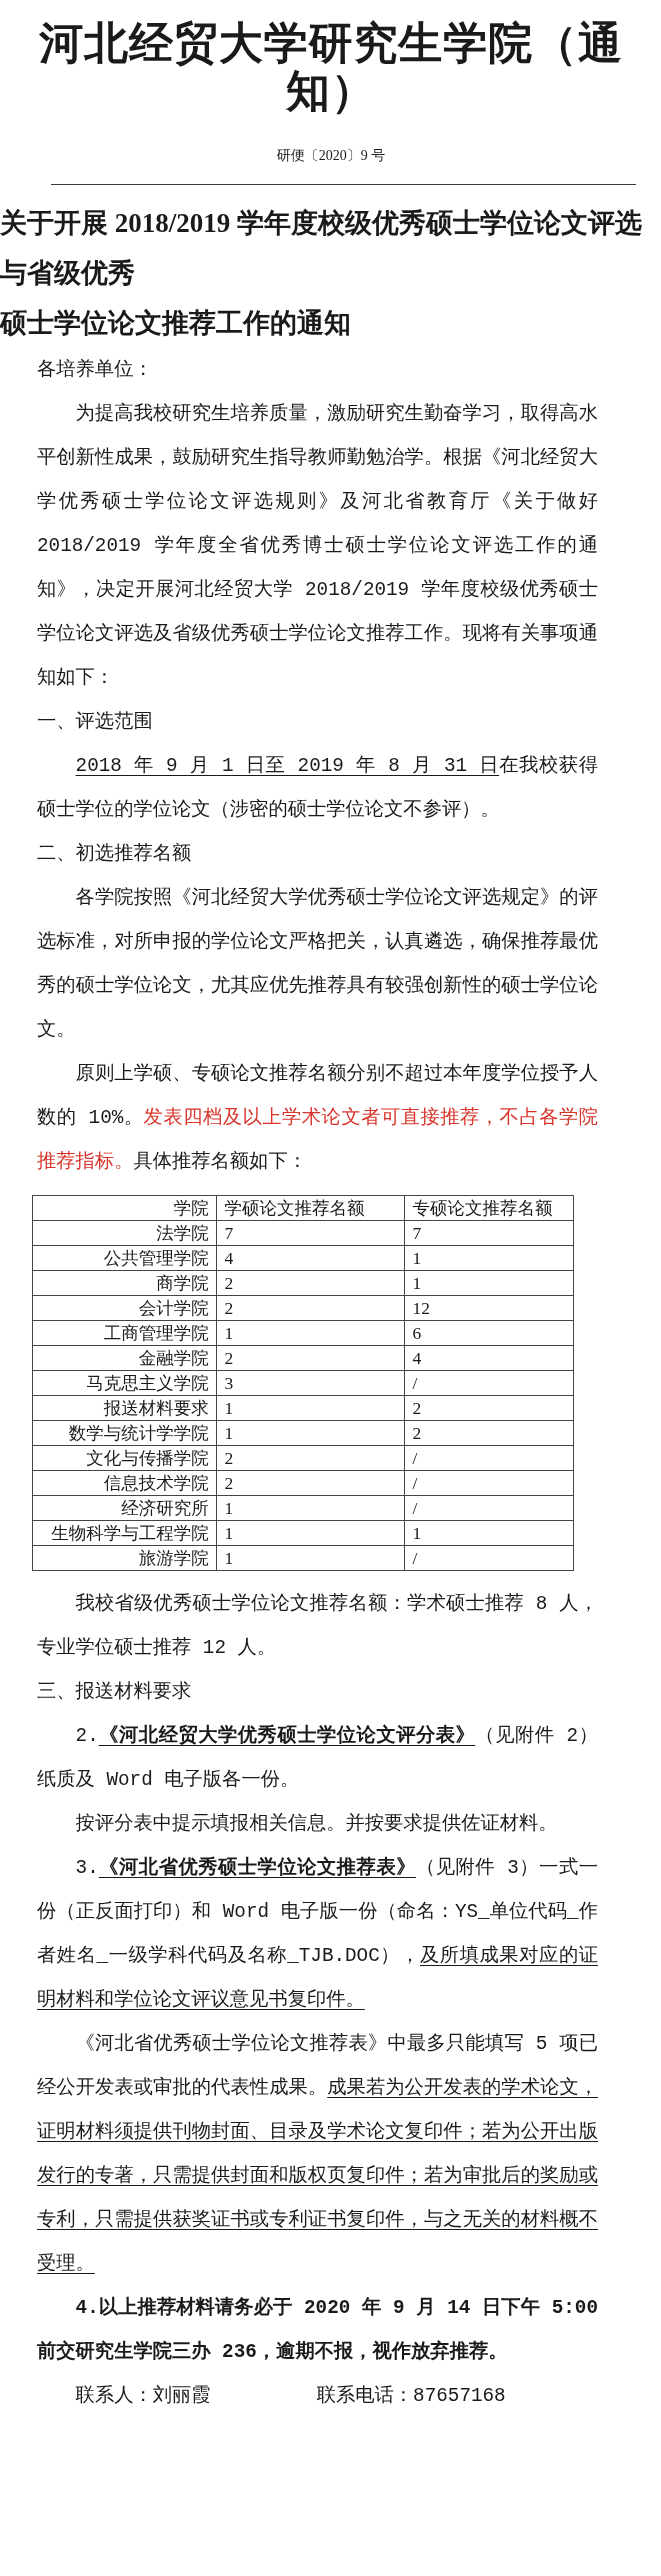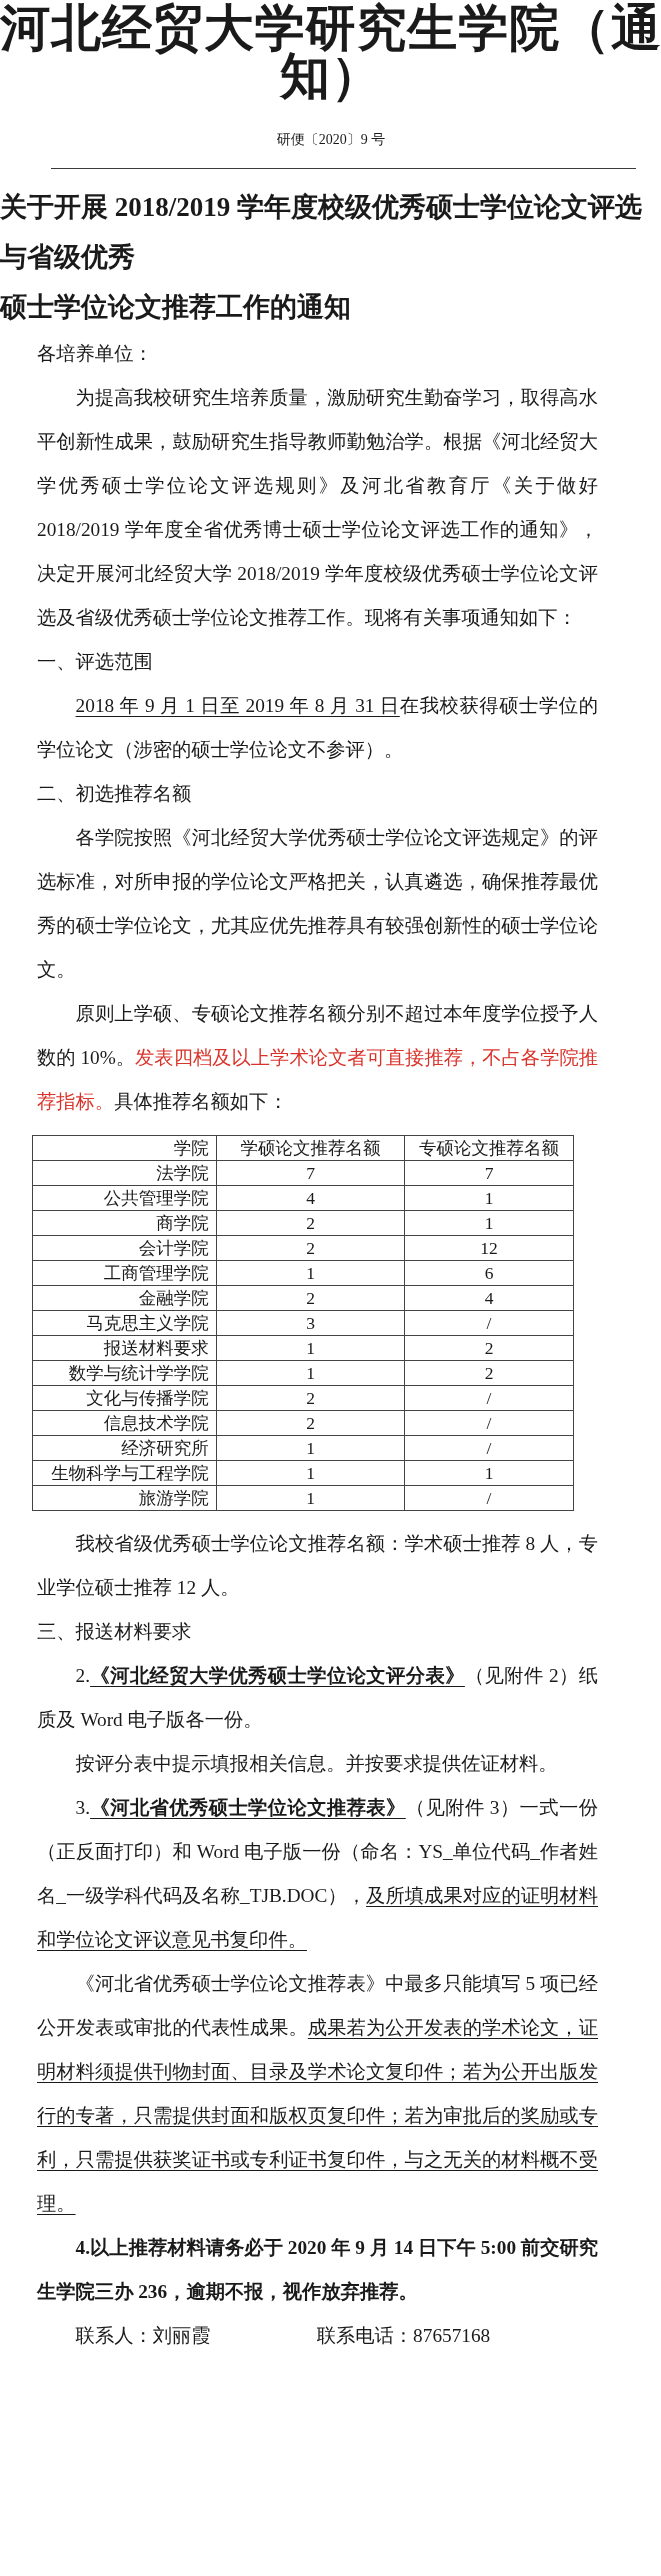--- a/index.html
+++ b/index.html
@@ -5,57 +5,57 @@
   html,body { margin:0; padding:0; background:#ffffff; }
   .page {
     position:relative;
     width:662px; height:2576px;
     background:#ffffff;
     color:#1a1a1a;
     font-family:"Liberation Serif", serif;
     overflow:hidden;
   }
   .doc-title {
-    margin:0; padding-top:4px;
-    font-size:50px; font-weight:bold;
+    margin:0; padding-top:20px;
+    font-size:44px; font-weight:bold;
     text-align:center; letter-spacing:0.9px;
     line-height:48px;
   }
   .doc-number {
     margin-top:27.6px;
     font-size:14px; text-align:center; line-height:24px;
   }
   .head-rule {
     border:none; border-top:1.8px solid #3a3a3a;
     margin:16.5px 26px 0 51px;
   }
   .subject {
     margin-top:13px;
     font-size:27px; font-weight:bold;
     line-height:50px;
   }
-  .content { padding:0 64px 0 37px; }
+  .content { padding:0 64px 0 37px;font-family:Liberation Mono, monospace; }
   p.para {
     margin:0; font-size:19.3px; line-height:44px;
     text-align:justify; text-justify:inter-ideograph;
   }
   p.indent { text-indent:2em; }
   .b { font-weight:bold; }
   .u { text-decoration:underline; text-underline-offset:3.7px; }
   .red { color:#d9342b; }
   table.quota {
     border-collapse:collapse;
     margin:11px 0 11px 32px;
     table-layout:fixed; width:542px;
     font-size:17.5px;
   }
   table.quota th, table.quota td {
     border:0.9px solid #444444;
     height:22px; padding:0 7.4px;
-    font-weight:normal; text-align:center;
+    font-weight:normal; text-align:left;
     overflow:hidden; white-space:nowrap;
   }
   table.quota th:first-child, table.quota td:first-child { text-align:right; }
   .col-college { width:182px; } .col-acad { width:186px; } .col-prof { width:167px; }
   p.contact-line { margin:0; font-size:19.3px; line-height:44px; text-indent:2em; }
   .phone-gap { margin-left:5.5em; }
 </style>
 </head>
 <body>
 

